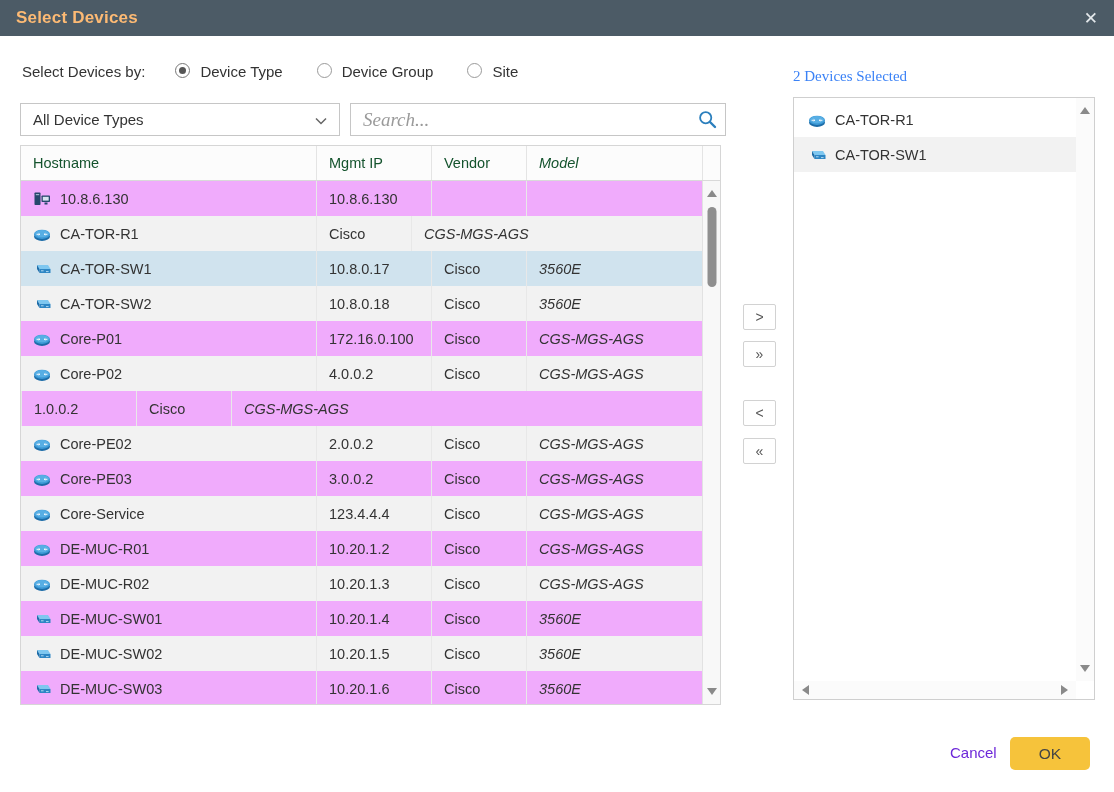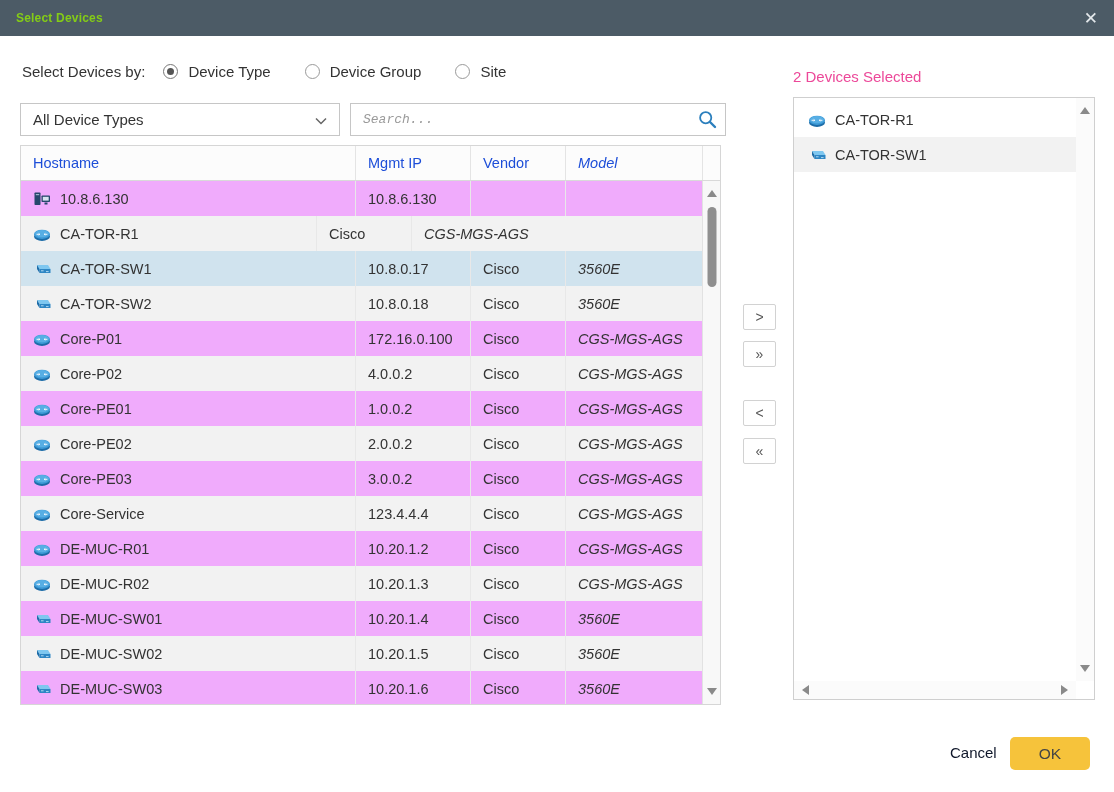--- a/index.html
+++ b/index.html
@@ -2,51 +2,51 @@
 <html><head>
 <meta charset="utf-8">
 <style>
   html,body{margin:0;padding:0;background:#fff;}
   .stage{position:relative;width:1114px;height:792px;background:#ffffff;overflow:hidden;
          font-family:"Liberation Sans",sans-serif;color:#333;}
 
   
   .titlebar{position:absolute;top:0;left:0;right:0;height:36px;background:#4c5b66;
             display:flex;align-items:center;padding:0 16px;box-sizing:border-box;}
-  .titlebar .title{color:#84cc16;font-size:12px;font-weight:600;letter-spacing:.2px;}
+  .titlebar .title{color:#fdba74;font-size:17px;font-weight:600;letter-spacing:.2px;}
   .titlebar .close{margin-left:auto;color:#e3e8eb;font-size:17px;line-height:1;cursor:pointer;}
 
   
   .filter-row{position:absolute;top:63px;left:22px;display:flex;align-items:center;font-size:15px;}
-  .filter-row .flabel{margin-right:18px;}
+  .filter-row .flabel{margin-right:30px;}
   .radio-group{display:flex;align-items:center;}
-  .radio-opt{display:flex;align-items:center;margin-right:34px;cursor:pointer;}
+  .radio-opt{display:flex;align-items:flex-start;margin-right:34px;cursor:pointer;}
   .radio{width:15px;height:15px;border:1px solid #9a9a9a;border-radius:50%;background:#fff;
          display:inline-flex;align-items:center;justify-content:center;margin-right:10px;box-sizing:border-box;}
   .radio .dot{width:7px;height:7px;border-radius:50%;background:transparent;}
   .radio.checked{border-color:#777;}
   .radio.checked .dot{background:#555;}
 
   
   .dropdown{position:absolute;left:20px;top:103px;width:320px;height:33px;border:1px solid #c6c6c6;
             box-sizing:border-box;display:flex;align-items:center;padding:0 12px;font-size:15px;background:#fff;cursor:pointer;}
   .dropdown .chev{margin-left:auto;}
   .searchbox{position:absolute;left:350px;top:103px;width:376px;height:33px;box-sizing:border-box;}
   .searchbox input{width:100%;height:100%;border:1px solid #c6c6c6;box-sizing:border-box;
-            padding:0 36px 0 12px;font-size:13px;font-family:Liberation Mono, monospace;color:#333;outline:none;}
+            padding:0 36px 0 12px;font-size:19px;font-family:Liberation Serif, serif;color:#333;outline:none;}
   .searchbox input::placeholder{color:#9a9a9a;font-style:italic;}
   .searchbox .mag{position:absolute;right:8px;top:6px;}
 
   
   .dtable{position:absolute;left:20px;top:145px;width:701px;height:560px;border:1px solid #d6d6d6;
           box-sizing:border-box;background:#fff;}
   .thead{display:flex;height:35px;border-bottom:1px solid #d9d9d9;background:#fcfcfc;box-sizing:border-box;}
-  .th{display:flex;align-items:center;padding:0 12px;font-size:14.5px;color:#1d4ed8;box-sizing:border-box;}
+  .th{display:flex;align-items:center;padding:0 12px;font-size:14.5px;color:#14532d;box-sizing:border-box;}
   .col-host{width:295px;}
-  .col-ip{width:115px;margin-left:39px;}
+  .col-ip{width:115px;}
   .col-vendor{width:95px;}
   .col-model{flex:1;font-style:italic;}
   .col-sb{width:18px;padding:0;}
   .vsep{border-left:1px solid #e4e4e4;}
   .tbody{position:absolute;top:35px;left:0;right:18px;bottom:0;overflow:hidden;}
   .trow{display:flex;height:35px;background:#f0abfc;cursor:pointer;}
   .trow:nth-child(even){background:#f2f2f2;}
   .trow.selected{background:#d0e3ee;}
   .td{display:flex;align-items:center;padding:0 12px;font-size:14.5px;box-sizing:border-box;overflow:hidden;white-space:nowrap;}
   .td.vsep{border-left:1px solid #e8e8e8;}
@@ -62,34 +62,34 @@
   
   .xfer{position:absolute;left:743px;width:33px;height:26px;background:#fff;border:1px solid #d2d2d2;
         border-radius:2px;color:#555;font-size:14px;display:flex;align-items:center;justify-content:center;
         cursor:pointer;box-sizing:border-box;}
   #xfer-add{top:304px;}
   #xfer-add-all{top:341px;}
   #xfer-remove{top:400px;}
   #xfer-remove-all{top:438px;}
 
   
-  .sel-header{position:absolute;left:793px;top:68px;font-size:15px;color:#ec4899;}
+  .sel-header{position:absolute;left:793px;top:68px;font-size:15px;color:#3b82f6;font-family:Liberation Serif, serif;}
   .panel{position:absolute;left:793px;top:97px;width:302px;height:603px;border:1px solid #cfcfcf;
          box-sizing:border-box;background:#fff;}
   .plist{position:absolute;top:0;left:0;right:18px;bottom:18px;padding-top:4px;overflow:hidden;}
   .pitem{height:35px;display:flex;align-items:center;padding-left:14px;font-size:14.5px;cursor:pointer;}
   .pitem.highlighted{background:#f2f2f2;}
   .pvscroll{position:absolute;top:0;right:0;bottom:18px;width:18px;background:#fbfbfb;}
   .phscroll{position:absolute;left:0;right:18px;bottom:0;height:18px;background:#fbfbfb;}
   .htri{width:0;height:0;position:absolute;top:50%;transform:translateY(-50%);}
   .htri-left{border-top:5px solid transparent;border-bottom:5px solid transparent;border-right:7px solid #8a8a8a;left:8px;}
   .htri-right{border-top:5px solid transparent;border-bottom:5px solid transparent;border-left:7px solid #8a8a8a;right:8px;}
 
   
-  .cancel-link{position:absolute;left:950px;top:744px;color:#0f172a;font-size:15px;cursor:pointer;}
+  .cancel-link{position:absolute;left:950px;top:744px;color:#6d28d9;font-size:15px;cursor:pointer;}
   .ok-btn{position:absolute;left:1010px;top:737px;width:80px;height:33px;background:#f6c33b;border:none;
           border-radius:5px;color:#454545;font-size:15.5px;font-family:"Liberation Sans",sans-serif;
           display:flex;align-items:center;justify-content:center;cursor:pointer;}
 </style>
 </head>
 <body>
 
 <div class="stage">
 
   <div class="titlebar">
@@ -238,31 +238,20 @@
                 <path d="M3.6 8.3h3.2M6.8 8.3l-1.1-.9M6.8 8.3l-1.1.9M14.4 8.3h-3.2M11.2 8.3l1.1-.9M11.2 8.3l1.1.9" stroke="#fff" stroke-width="0.9" fill="none"></path>
               </svg>
             </span>
             <span>Core-P02</span>
           </div>
           <div class="td vsep col-ip">4.0.0.2</div>
           <div class="td vsep col-vendor">Cisco</div>
           <div class="td vsep col-model">CGS-MGS-AGS</div>
         </div>
         <div class="trow">
-          <div class="td col-host">
-            <span class="dev-icon">
-              <svg width="18" height="16" viewBox="0 0 18 16">
-                <ellipse cx="9" cy="10.5" rx="8" ry="4.4" fill="#1c6ca8"></ellipse>
-                <ellipse cx="9" cy="8.3" rx="8" ry="4.6" fill="#3d9ad6"></ellipse>
-                <ellipse cx="9" cy="7.6" rx="7" ry="3.6" fill="#57aee4"></ellipse>
-                <path d="M3.6 8.3h3.2M6.8 8.3l-1.1-.9M6.8 8.3l-1.1.9M14.4 8.3h-3.2M11.2 8.3l1.1-.9M11.2 8.3l1.1.9" stroke="#fff" stroke-width="0.9" fill="none"></path>
-              </svg>
-            </span>
-            <span>Core-PE01</span>
-          </div>
           <div class="td vsep col-ip">1.0.0.2</div>
           <div class="td vsep col-vendor">Cisco</div>
           <div class="td vsep col-model">CGS-MGS-AGS</div>
         </div>
         <div class="trow">
           <div class="td col-host">
             <span class="dev-icon">
               <svg width="18" height="16" viewBox="0 0 18 16">
                 <ellipse cx="9" cy="10.5" rx="8" ry="4.4" fill="#1c6ca8"></ellipse>
                 <ellipse cx="9" cy="8.3" rx="8" ry="4.6" fill="#3d9ad6"></ellipse>

